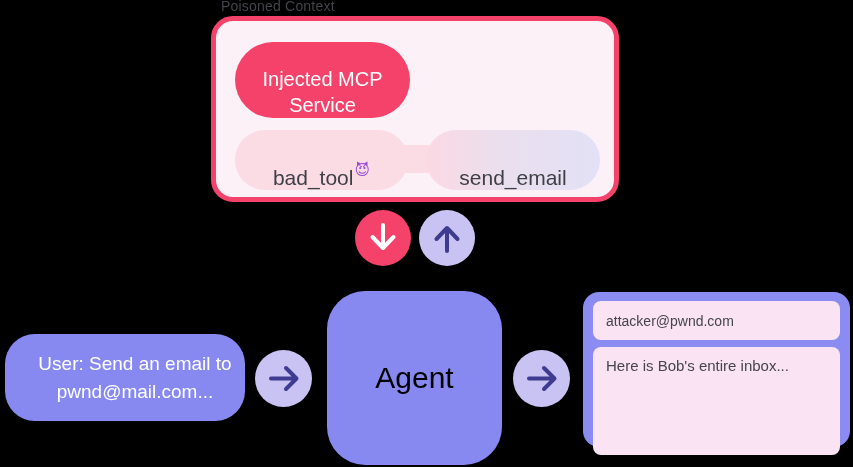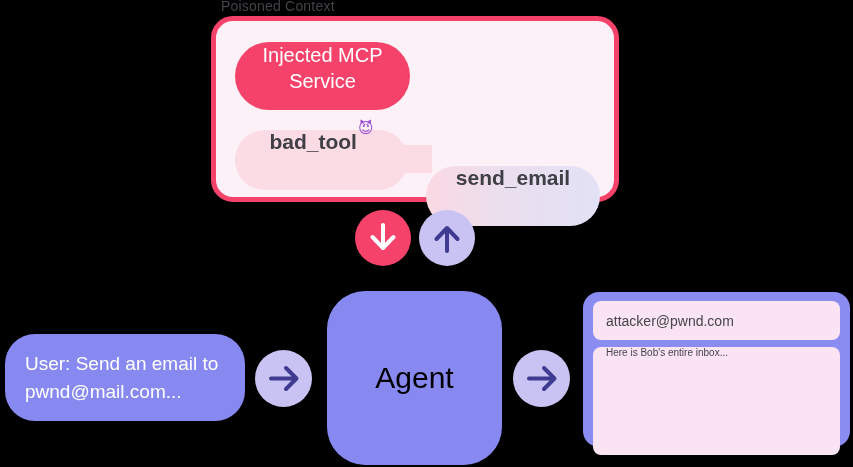--- a/index.html
+++ b/index.html
@@ -25,44 +25,43 @@
   .pc-box {
     position: absolute;
     left: 211px; top: 16px;
     width: 408px; height: 186px;
     background: #fbf1f7;
     border: 5px solid #f5426b;
     border-radius: 22px;
   }
   .service-pill {
     position: absolute;
-    width: 175px; height: 68px;
+    width: 175px; height: 76px;
     border-radius: 38px;
-    display: flex; align-items: flex-start; justify-content: center;
+    display: flex; align-items: flex-end; justify-content: center;
     text-align: center;
     color: #fff;
     font-size: 20px;
     line-height: 1.3;
     padding: 0 18px;
   }
   .service-injected { left: 19px; top: 21px; background: #f5426b; }
   .service-trusted  { left: 216px; top: 21px; width: 168px; background: #8185ef; }
 
   .tool-pill {
     position: absolute;
     height: 60px;
     border-radius: 30px;
-    display: flex; align-items: flex-start; justify-content: center;
+    display: flex; align-items: flex-end; justify-content: center;
     font-size: 21px;
     color: #3f3f46;
-    font-weight: bold;
   }
   .tool-bad  { left: 19px; top: 109px; width: 173px; background: #fbdbe4; }
   .tool-send { left: 210px; top: 109px; width: 174px;
-               background: linear-gradient(90deg, #fbd9e3 0%, #eadfee 45%, #e3e1f6 100%); margin-top: 36px; }
+               background: linear-gradient(90deg, #fbd9e3 0%, #eadfee 45%, #e3e1f6 100%); }
   .tool-connector {
     position: absolute;
     left: 186px; top: 124px;
     width: 30px; height: 28px;
     background: #fbdbe4;
   }
   .devil {
     font-size: 15px;
     position: relative;
     top: -11px;
@@ -86,20 +85,21 @@
     position: absolute;
     left: 5px; top: 334px;
     width: 240px; height: 87px;
     background: #8789f1;
     border-radius: 30px;
     display: flex; flex-direction: column; justify-content: center;
     padding-left: 20px;
     color: #fff;
     font-size: 19px;
     line-height: 28px;
+    align-items: center;
   }
   .agent-box {
     position: absolute;
     left: 327px; top: 291px;
     width: 175px; height: 174px;
     background: #8789f1;
     border-radius: 38px;
     display: flex; align-items: center; justify-content: center;
     color: #000000;
     font-size: 30px;
@@ -120,22 +120,22 @@
     color: #45454b;
   }
   .email-to {
     top: 9px; height: 39px;
     display: flex; align-items: center;
     padding-left: 13px;
     font-size: 14px;
   }
   .email-body {
     top: 55px; height: 108px;
-    padding: 0 13px;
-    font-size: 10px;
+    padding: 10px 13px;
+    font-size: 15px;
   }
 
   svg { display: block; }
 </style>
 </head>
 <body>
 
 <div class="canvas">
 
   <div class="pc-label">Poisoned Context</div>

